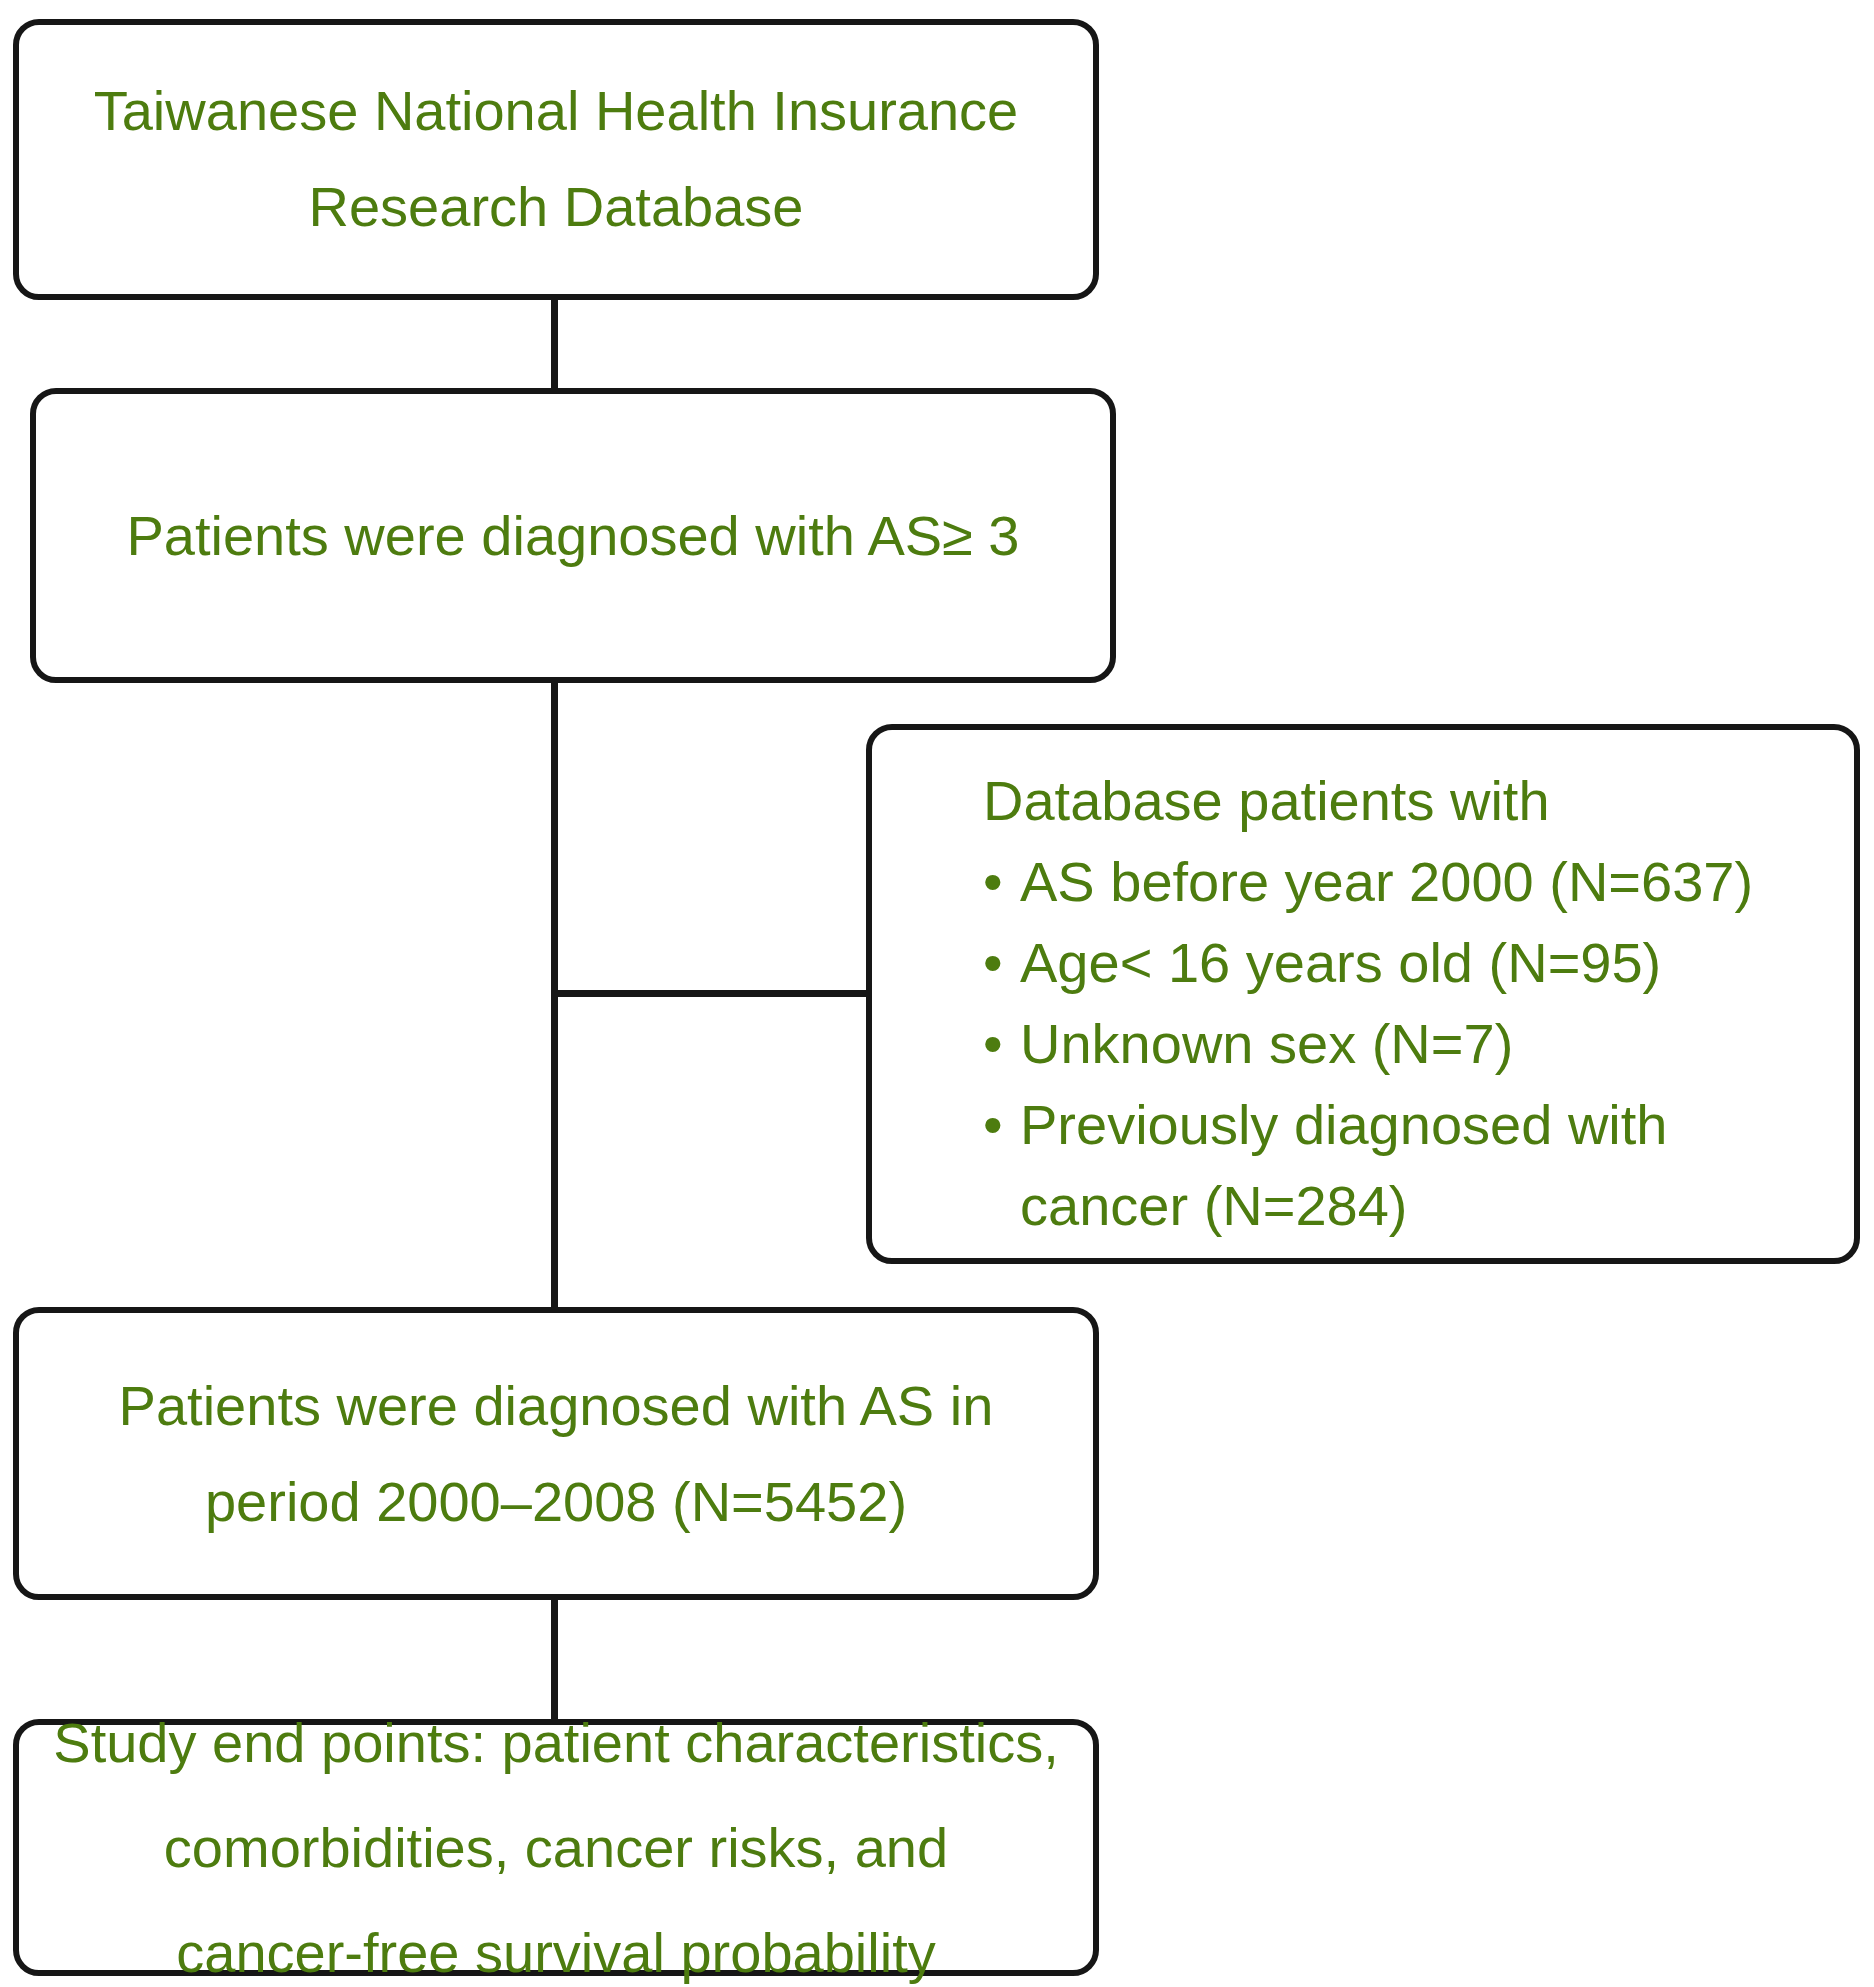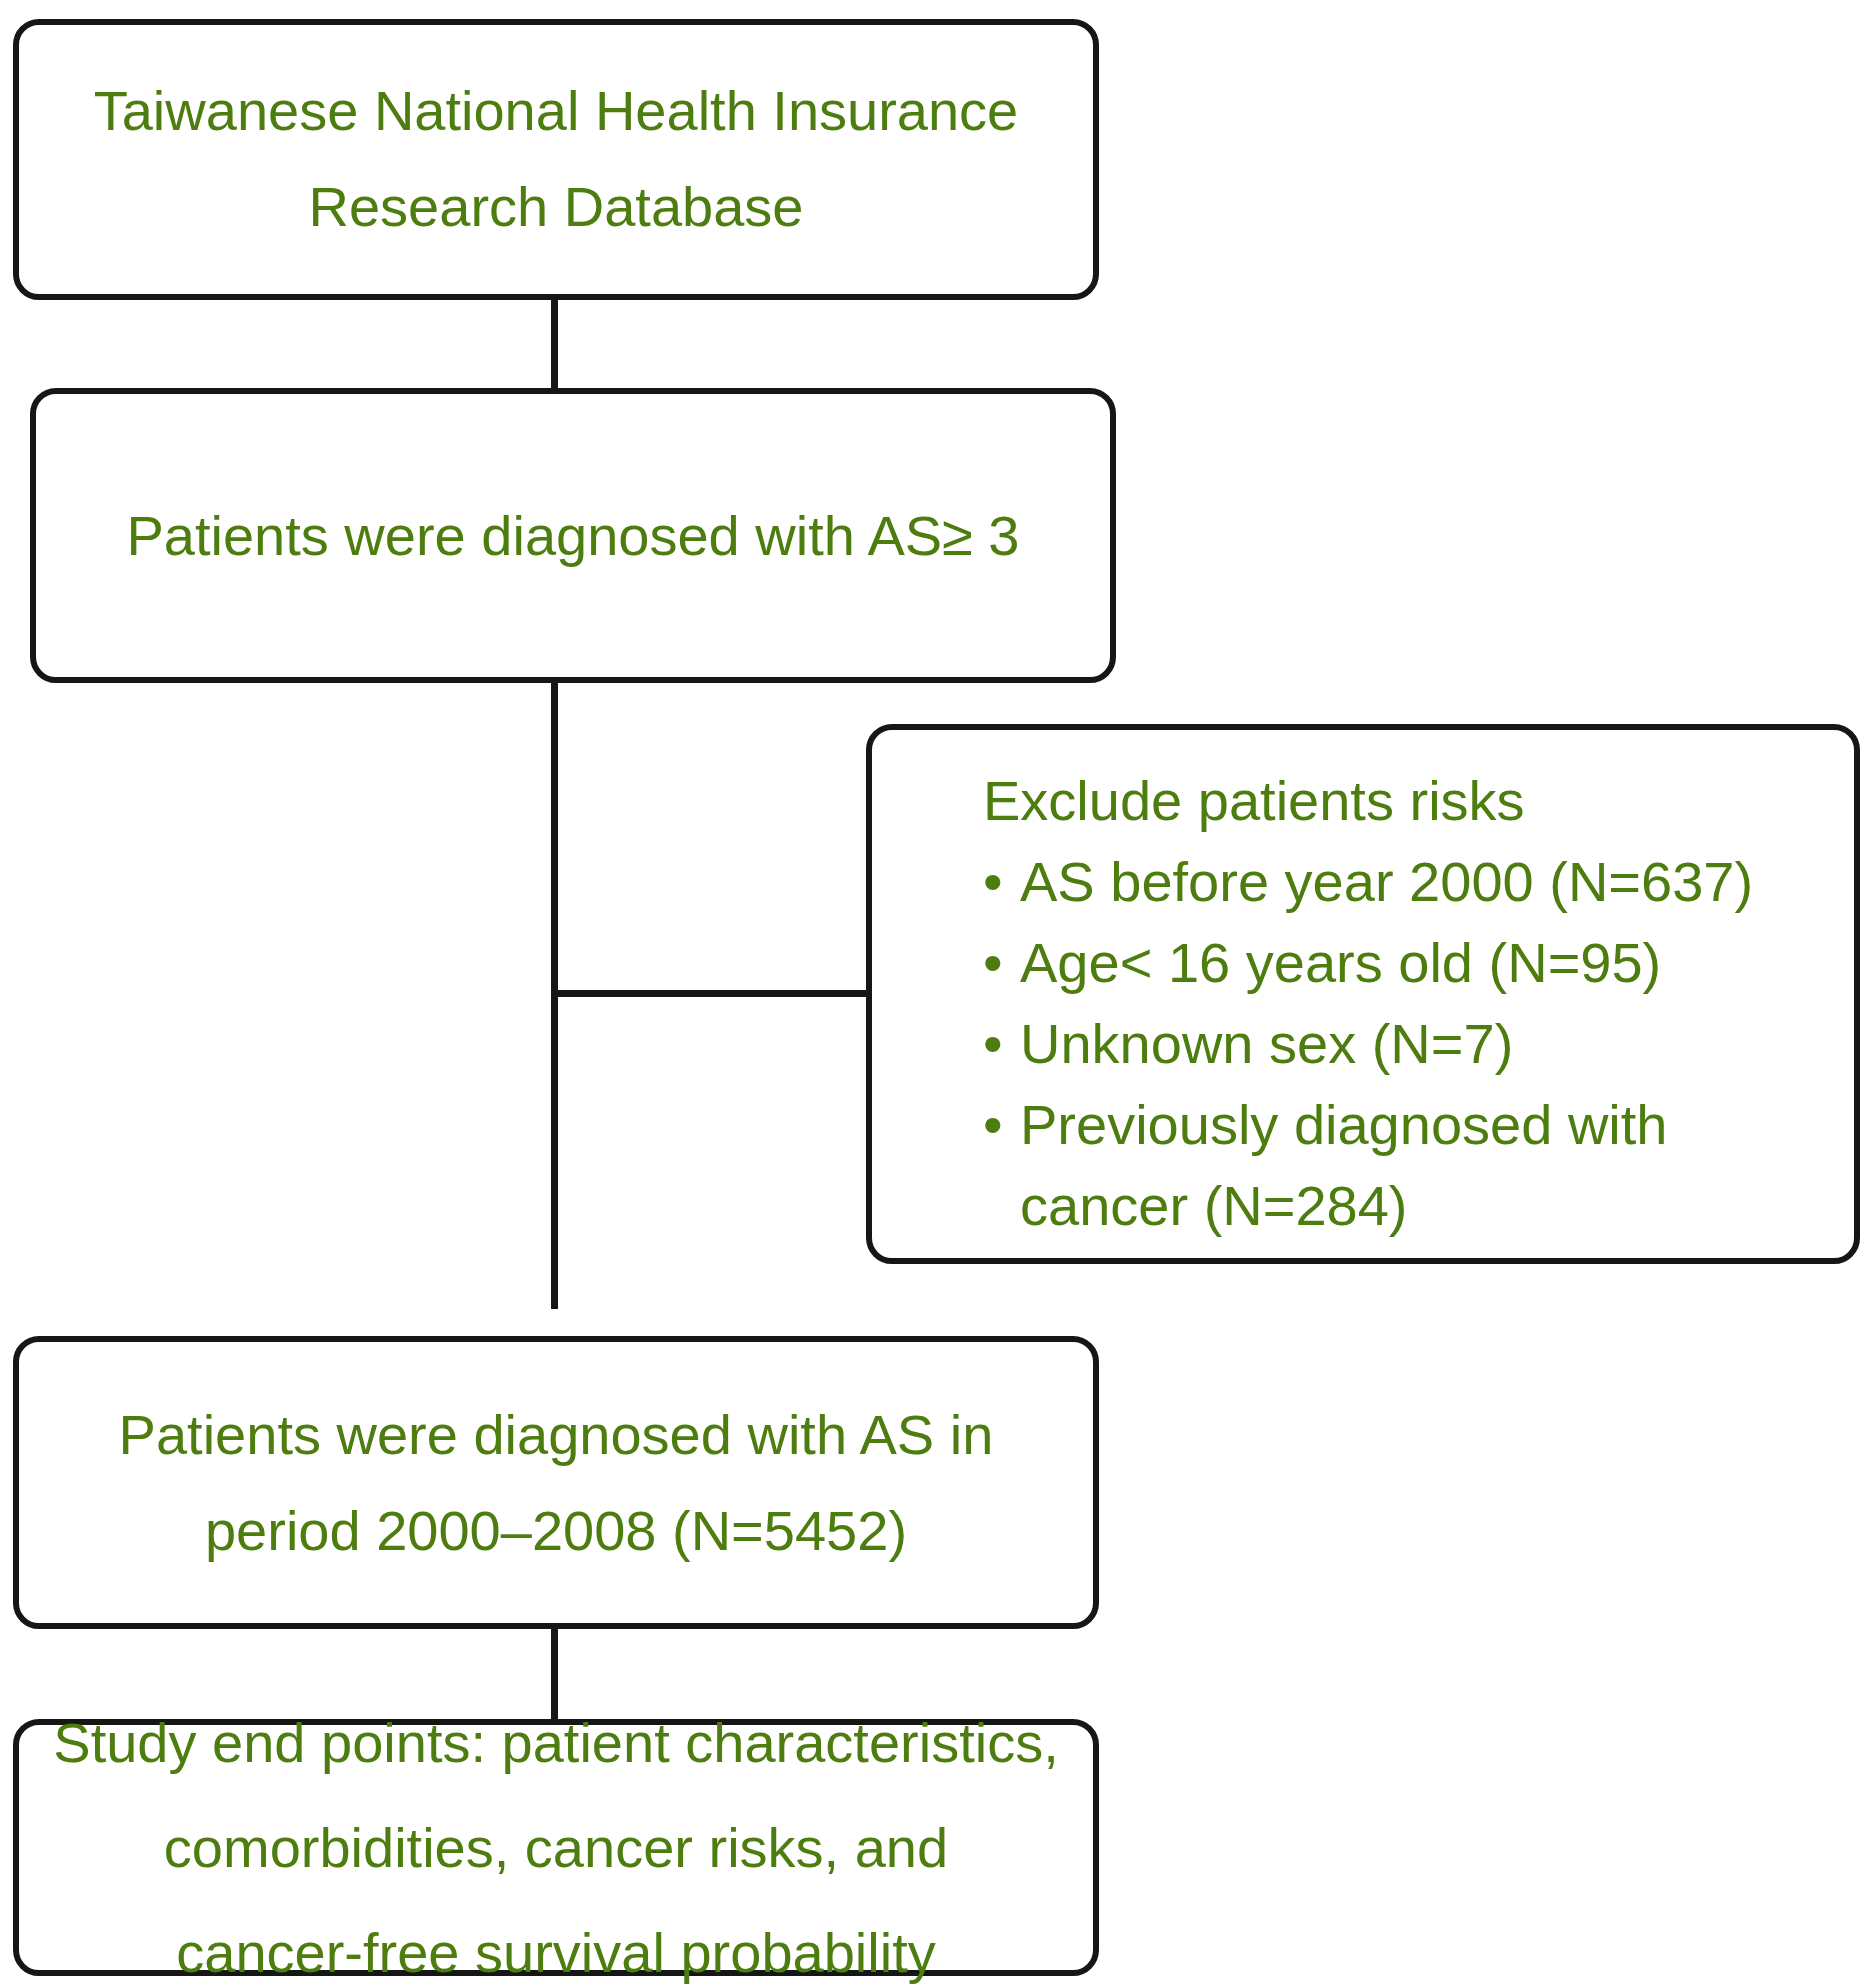--- a/index.html
+++ b/index.html
@@ -35,21 +35,21 @@
     white-space: nowrap;
   }
   .connector {
     position: absolute;
     background: #161616;
     z-index: 1;
   }
   
   #box1 { left: 13px;  top: 18.5px;   width: 1086px; height: 281px; }
   #box2 { left: 30px;  top: 388px;  width: 1086px; height: 295px; }
-  #box4 { left: 13px;  top: 1307px; width: 1086px; height: 293px; margin-top: 29px; }
+  #box4 { left: 13px;  top: 1307px; width: 1086px; height: 293px; }
   #box5 { left: 13px;  top: 1719px; width: 1086px; height: 257px; line-height: 85px; gap: 20px; }
 
   #exclude {
     left: 866px;
     top: 724px;
     width: 994px;
     height: 540px;
     justify-content: flex-start;
     text-align: left;
     padding: 29.5px 28px 0 111px;
@@ -87,21 +87,21 @@
   <div class="connector" id="conn-top"></div>
 
   <div class="node" id="box2">
     <span class="line">Patients were diagnosed with AS≥ 3</span>
   </div>
 
   <div class="connector" id="conn-mid"></div>
   <div class="connector" id="conn-branch"></div>
 
   <div class="node" id="exclude">
-    <span class="heading">Exclude patients risks</span>
+    <span class="heading">Database patients with</span>
 
     <div class="bullet-item">
       <span class="bullet">•</span>
       <span class="item-lines">
         <span class="line">AS before year 2000 (N=637)</span>
       </span>
     </div>
 
     <div class="bullet-item">
       <span class="bullet">•</span>

